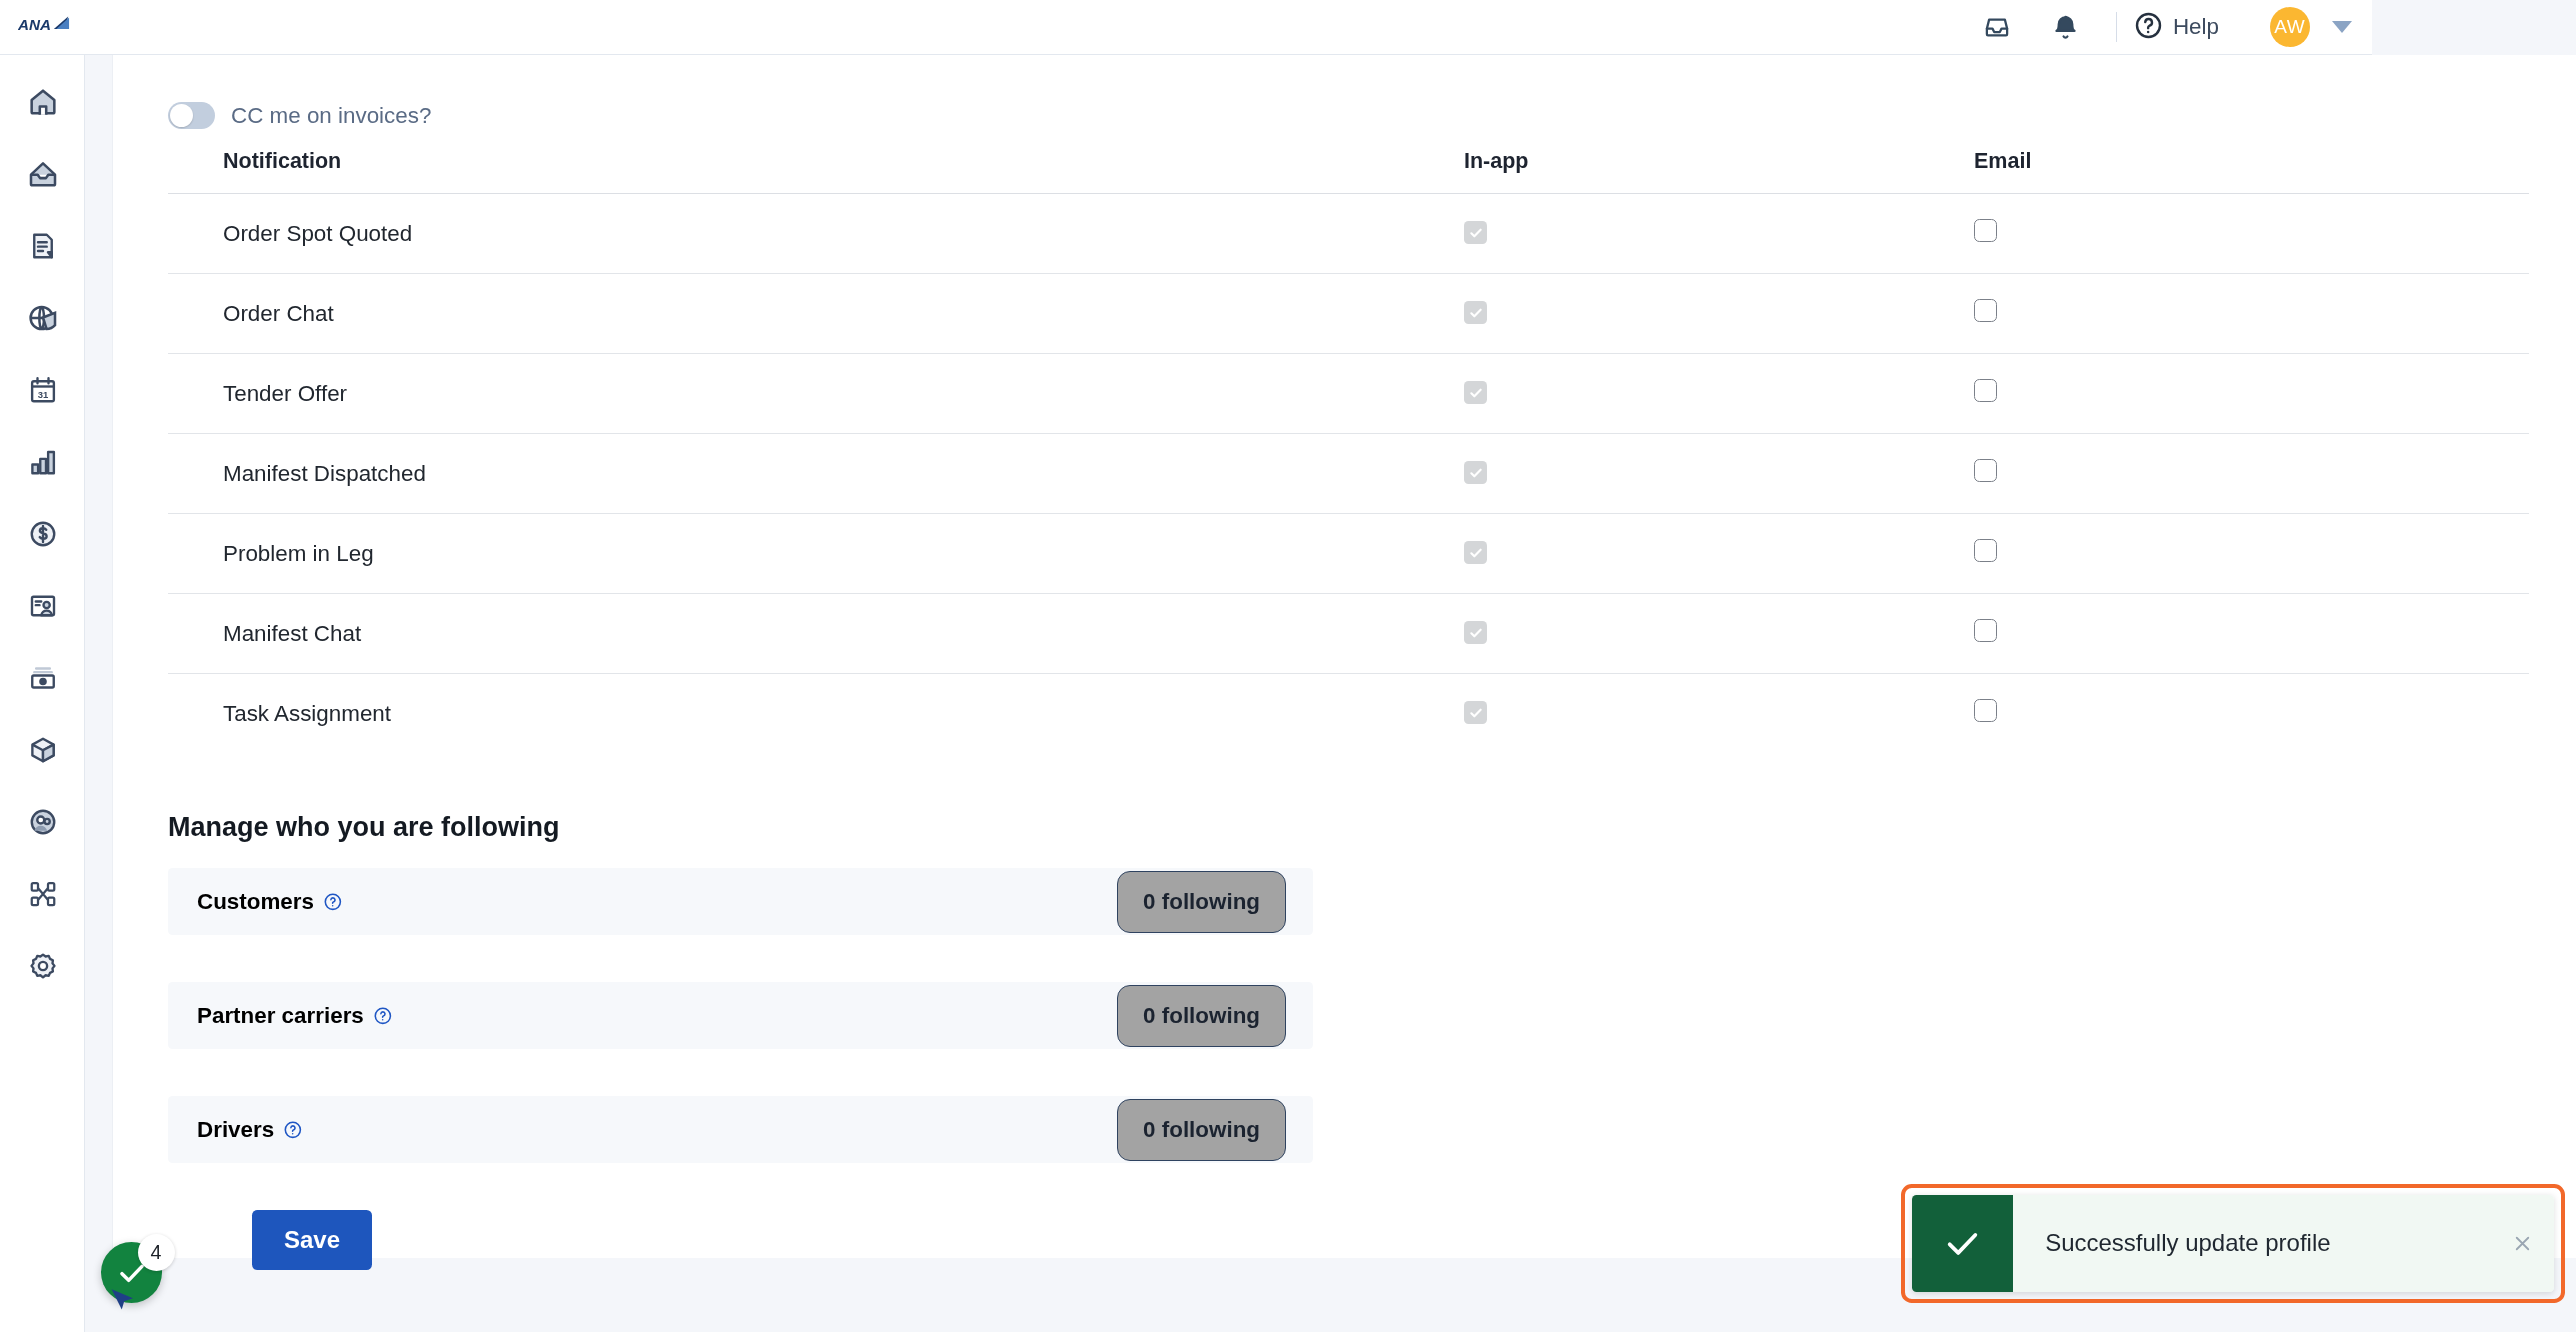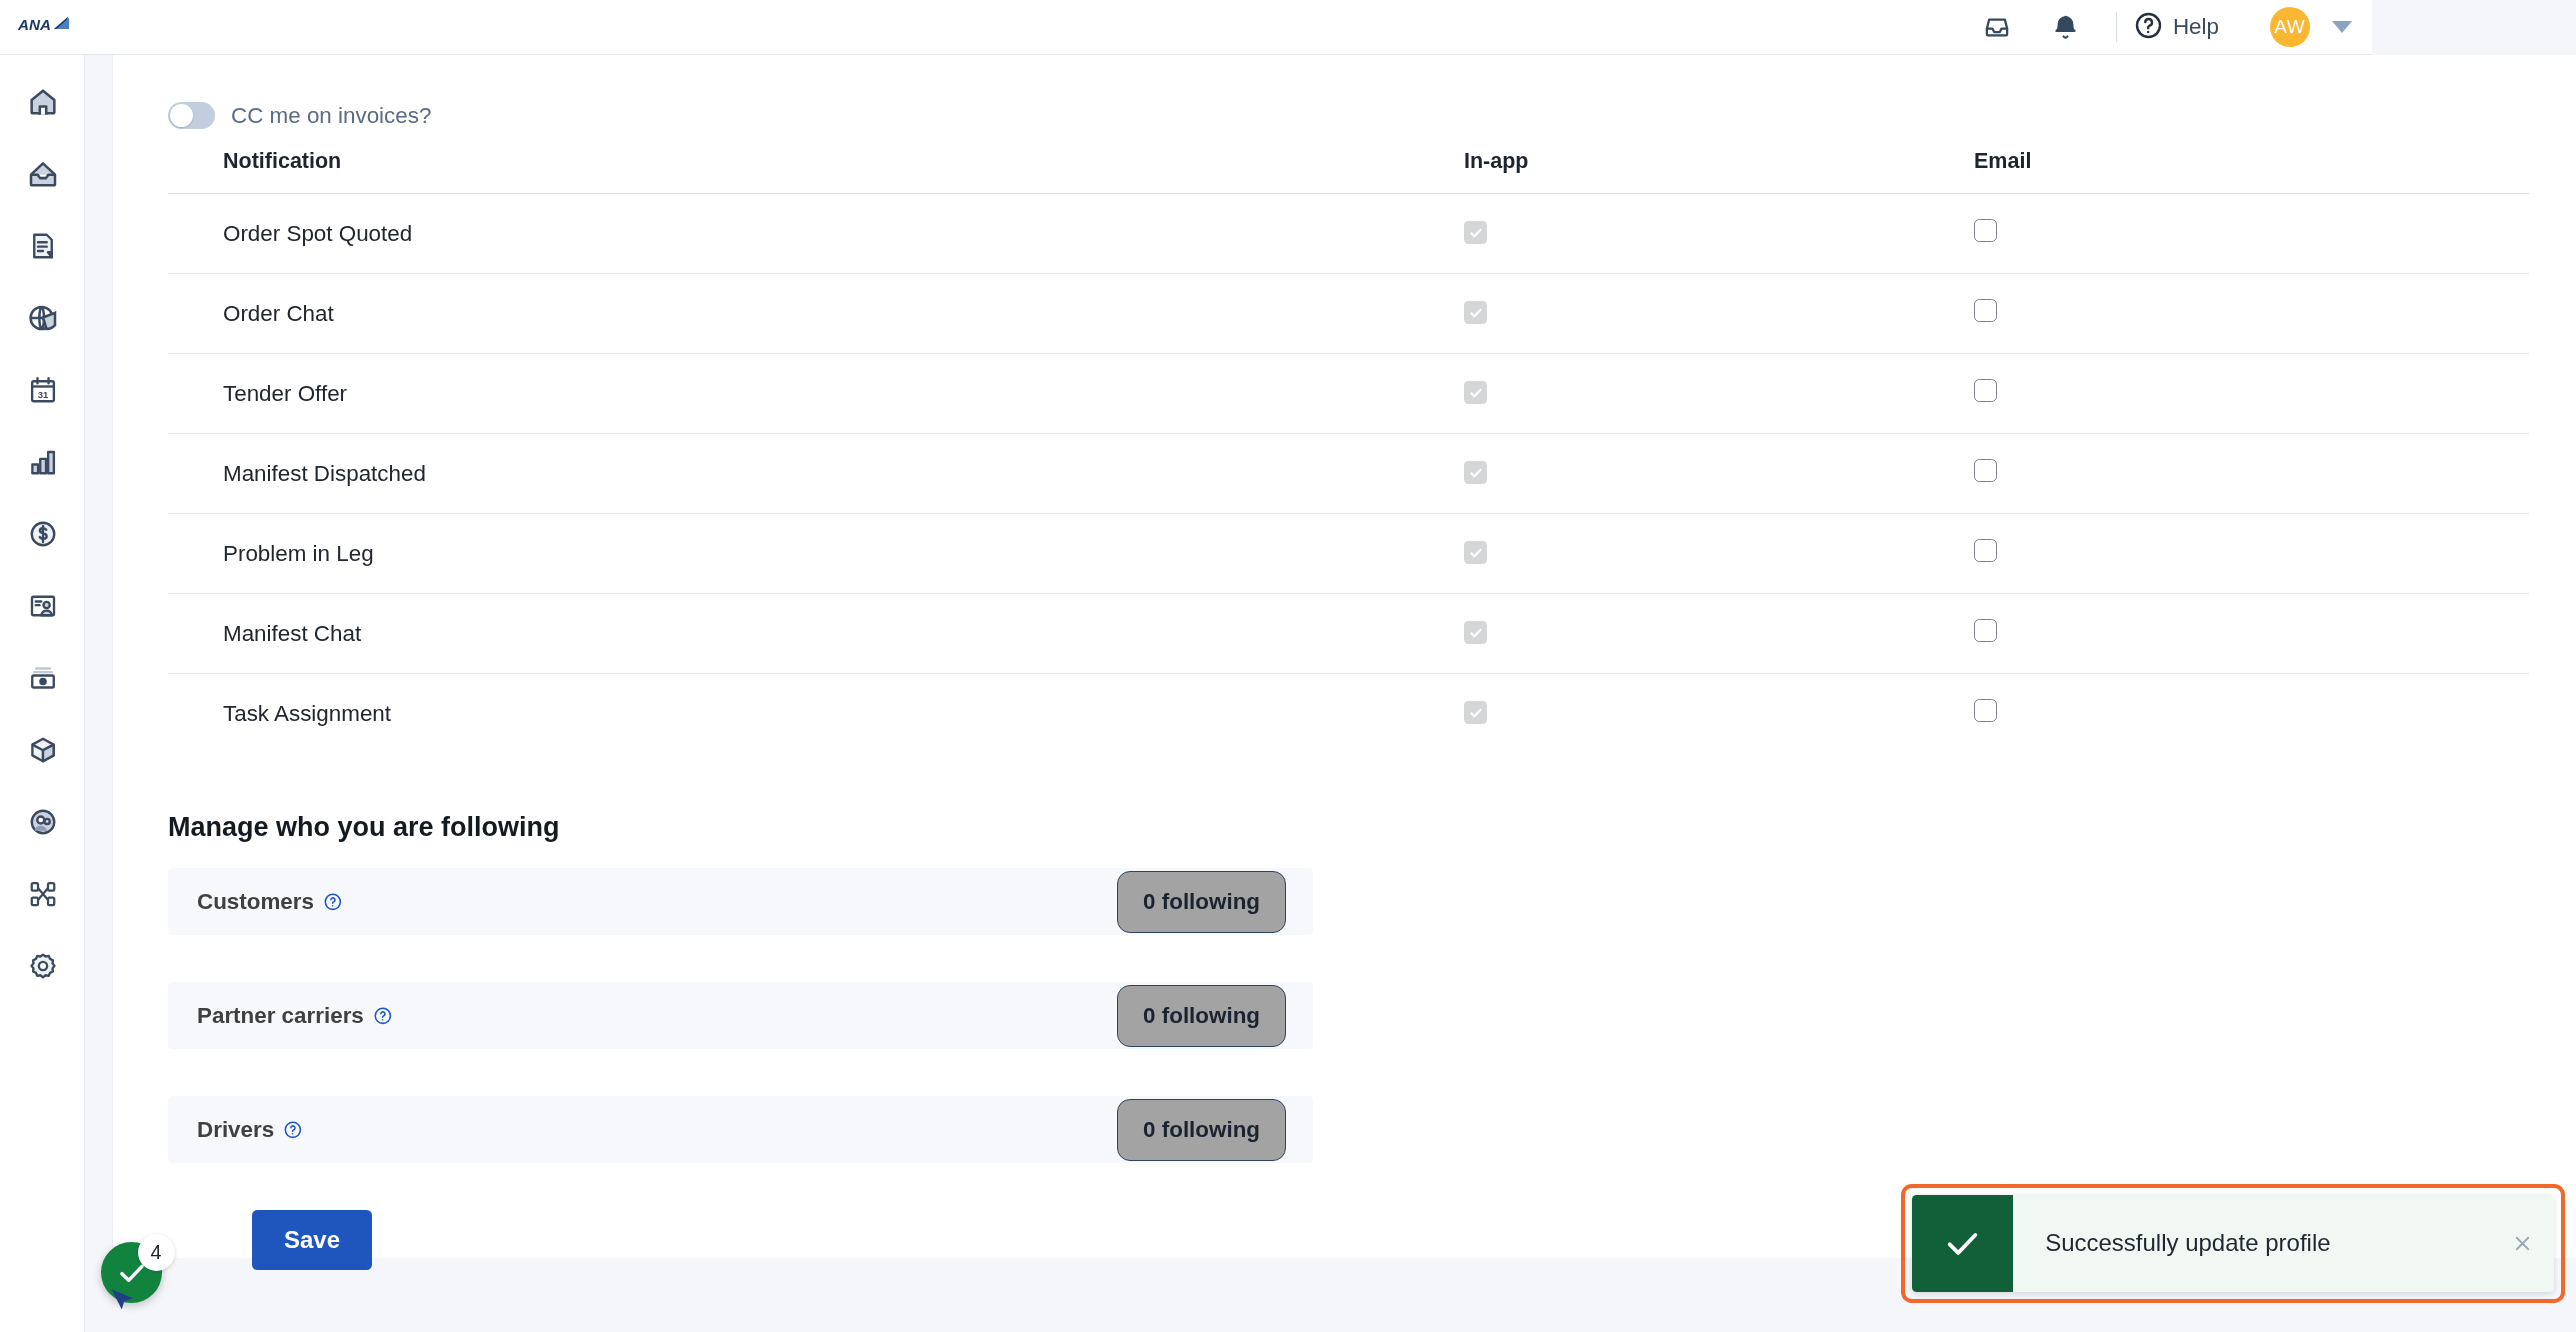--- a/index.html
+++ b/index.html
@@ -100,21 +100,21 @@
     margin: 59px 0 25px 55px;
   }
 
   .follow-card {
     width: 1145px; height: 67px; margin-left: 55px; margin-bottom: 47px;
     background: #f6f8fb; border-radius: 4.5px;
     display: flex; align-items: center; justify-content: space-between;
     padding: 0 27px 0 29px;
   }
   .follow-left { display: flex; align-items: center; gap: 9px; }
-  .follow-name { font-size: 22.4px; font-weight: bold; color: #404040; }
+  .follow-name { font-size: 22.4px; font-weight: bold; color: #000000; }
   .q-icon { display: inline-flex; cursor: pointer; }
   .follow-btn {
     border: 1.8px solid #2f4360; border-radius: 13px; background: #a3a3a3;
     font-size: 22.4px; font-weight: bold; color: #1b2330;
     padding: 17px 25px; cursor: pointer; font-family: inherit;
   }
 
   .save-btn {
     margin-left: 139px; 
     background: #1e56bd; color: #ffffff; border: none; border-radius: 5.4px;

